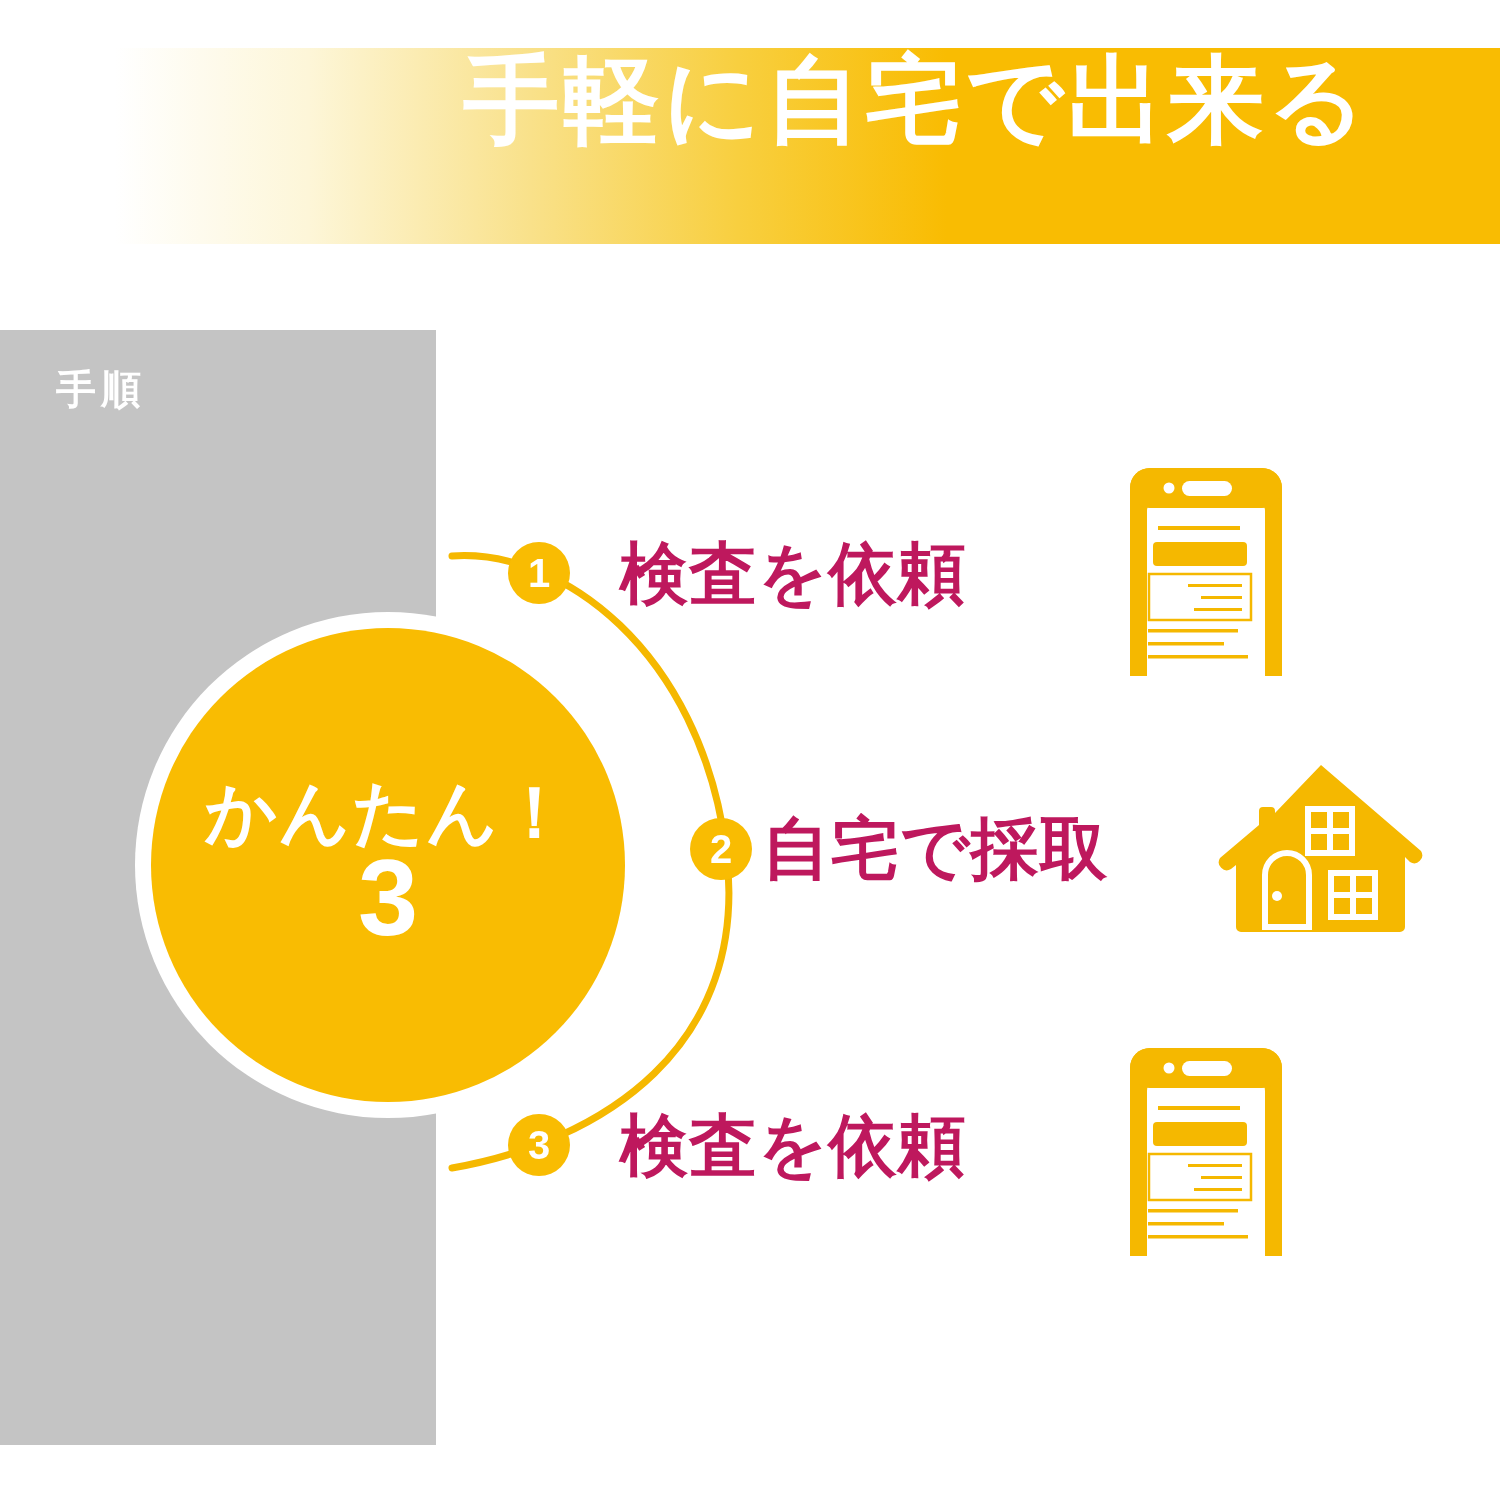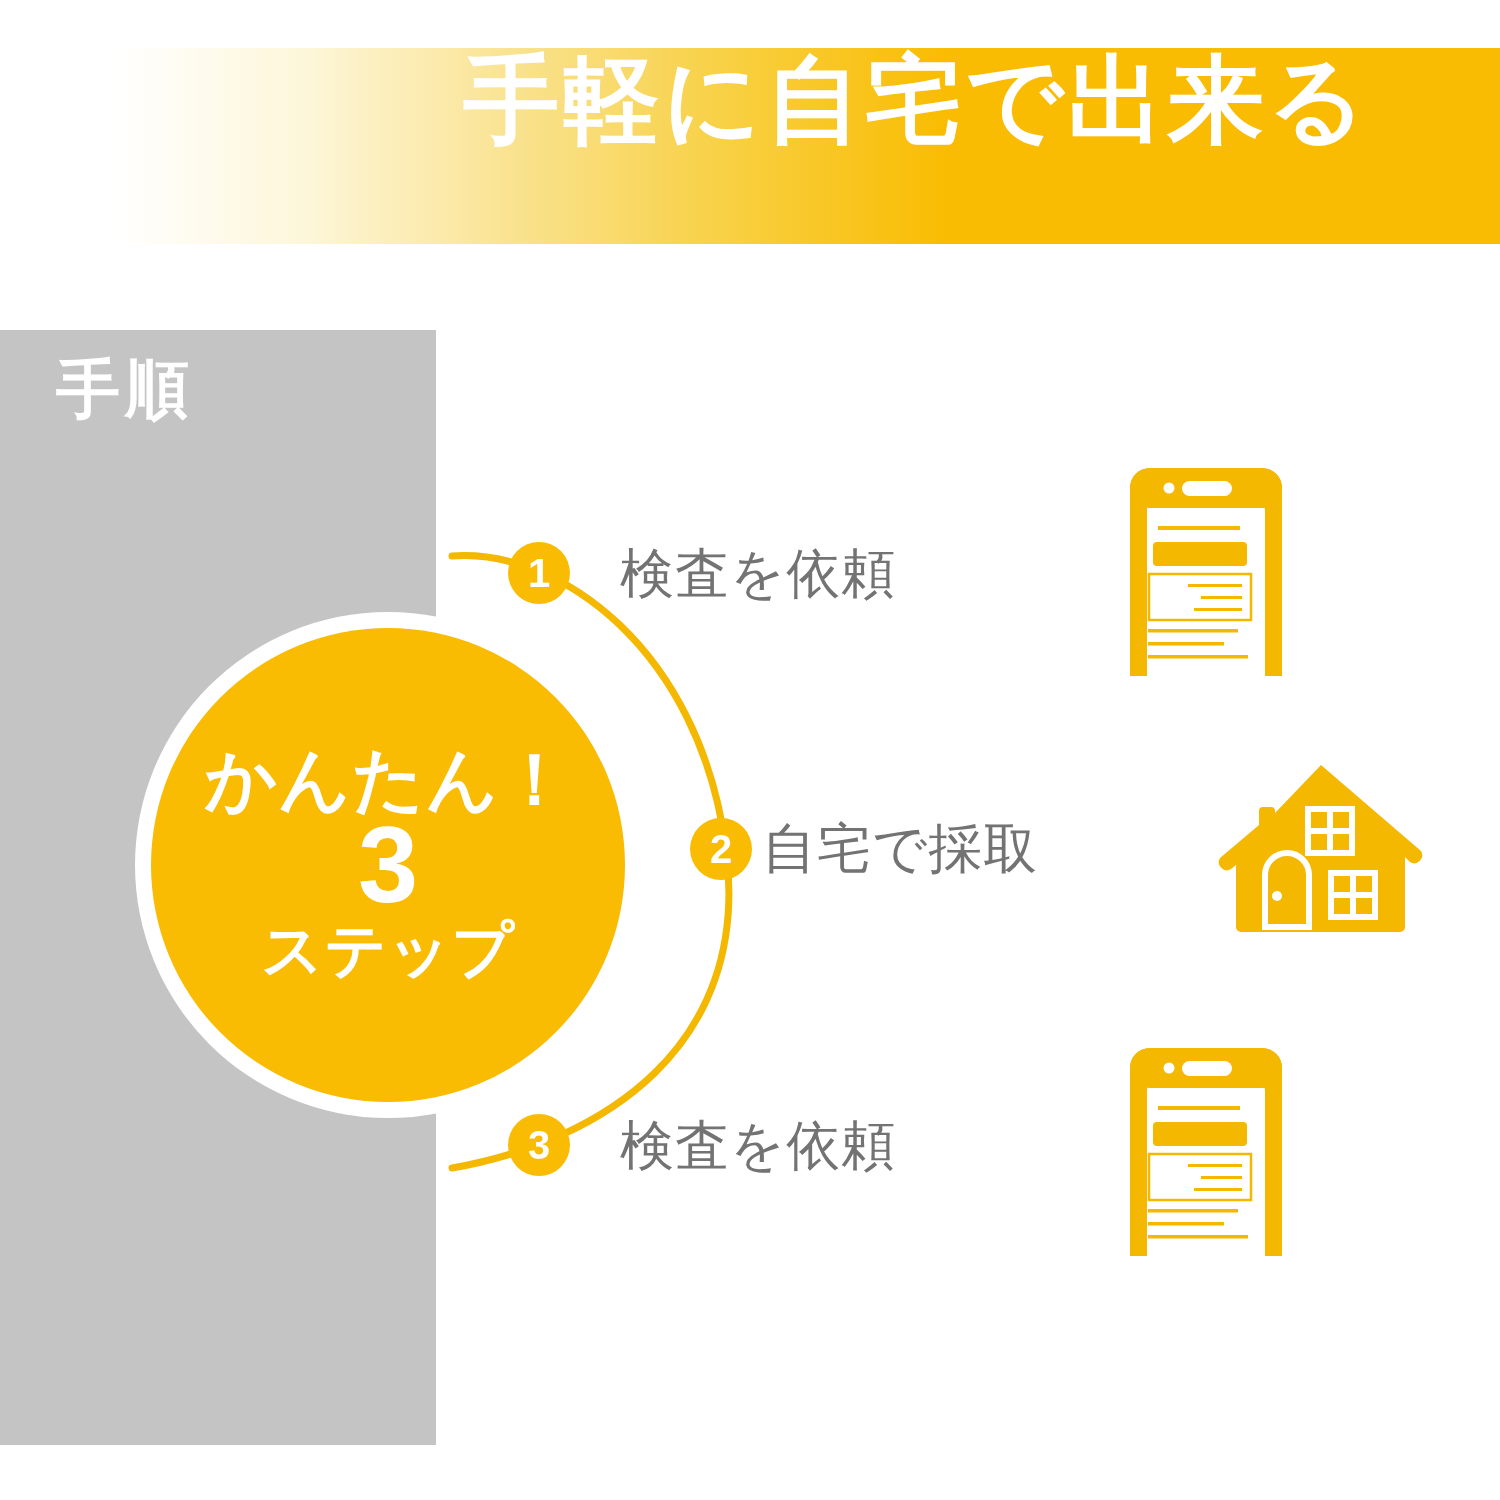--- a/index.html
+++ b/index.html
@@ -54,21 +54,21 @@
     top: 330px;
     width: 436px;
     height: 1115px;
     background: #c4c4c4;
   }
   .gray-panel-label {
     position: absolute;
     left: 56px;
     top: 358px;
     color: #ffffff;
-    font-size: 64px;
+    font-size: 40px;
     font-weight: bold;
     letter-spacing: 5px;
     line-height: 62px;
     white-space: nowrap;
   }
 
   
   .diagram-svg {
     position: absolute;
     left: 0;
@@ -141,23 +141,23 @@
     color: #ffffff;
     font-size: 40px;
     font-weight: bold;
     display: flex;
     align-items: center;
     justify-content: center;
     line-height: 62px;
   }
   .step-label {
     position: absolute;
-    color: #737373;
-    font-size: 54px;
-    font-weight: normal;
+    color: #be185d;
+    font-size: 68px;
+    font-weight: bold;
     letter-spacing: 1px;
     line-height: 90px;
     white-space: nowrap;
   }
 
   .badge-1 { left: 508px; top: 542px; }
   .label-1 { left: 620px; top: 528px; }
   .badge-2 { left: 690px; top: 818px; }
   .label-2 { left: 762px; top: 803px; }
   .badge-3 { left: 508px; top: 1114px; }
@@ -184,21 +184,20 @@
 
     <path d="M 452 556 C 560 548, 700 650, 726 849
              C 752 1048, 600 1142, 452 1168" fill="none" stroke="#F5B800" stroke-width="7" stroke-linecap="round"></path>
   </svg>
 
   <div class="center-ring"></div>
   <div class="center-circle"></div>
   <div class="center-text">
     <div class="center-line-1">かんたん！</div>
     <div class="center-line-2">3</div>
-    <div class="center-line-3">ステップ</div>
   </div>
 
   <div class="step-badge badge-1">1</div>
   <div class="step-label label-1">検査を依頼</div>
 
   <div class="step-badge badge-2">2</div>
   <div class="step-label label-2">自宅で採取</div>
 
   <div class="step-badge badge-3">3</div>
   <div class="step-label label-3">検査を依頼</div>

